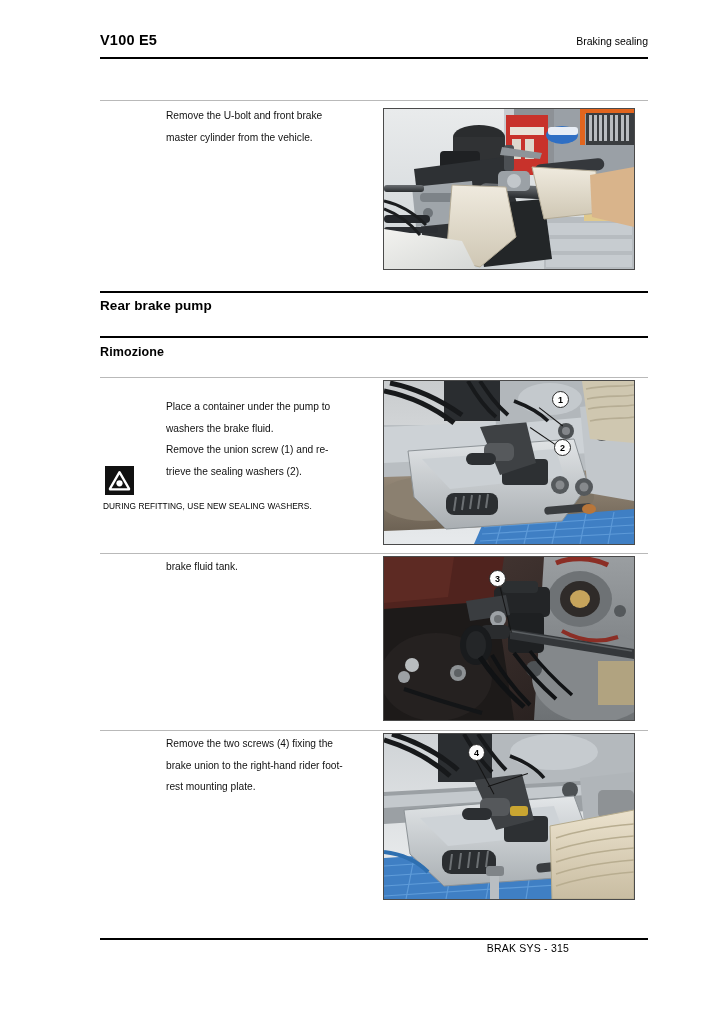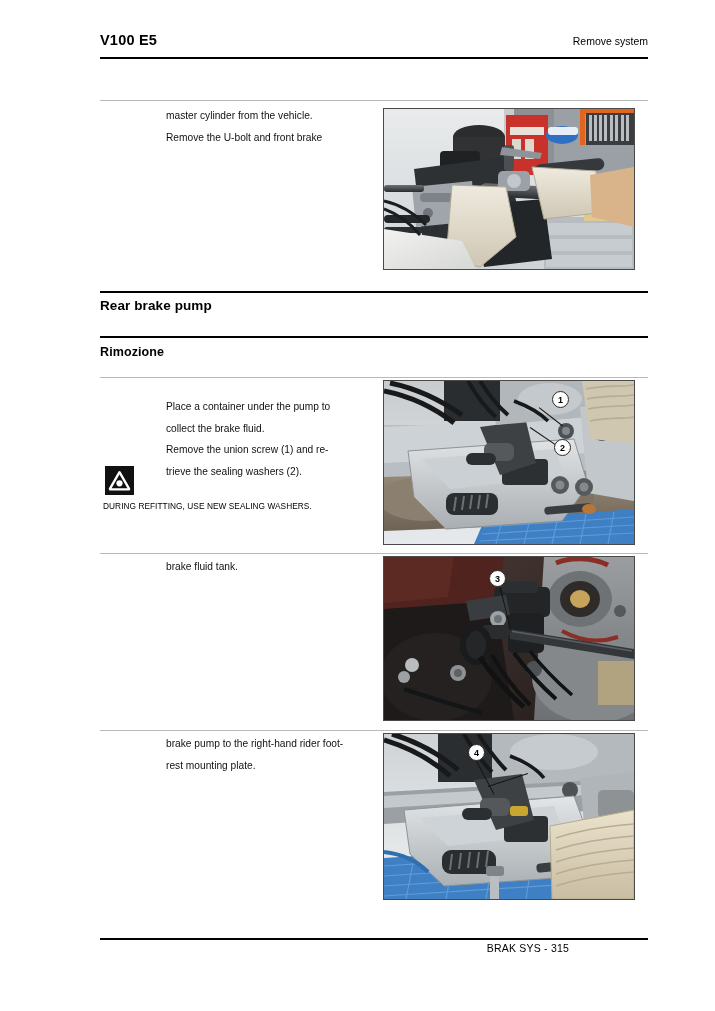--- a/index.html
+++ b/index.html
@@ -83,29 +83,29 @@
     font-size: 10.5px; letter-spacing: .2px; padding-left: 28px;
   }
 </style>
 </head>
 <body>
 
 <div class="page">
 
   <div class="header">
     <div class="header-title">V100 E5</div>
-    <div class="header-section">Remove system</div>
+    <div class="header-section">Braking sealing</div>
   </div>
   <div class="rule-header"></div>
 
   <div class="rule-thin" style="top:100px;"></div>
 
   <div class="instr" style="top:105px;">
+    <p>Remove the U-bolt and front brake</p>
     <p>master cylinder from the vehicle.</p>
-    <p>Remove the U-bolt and front brake</p>
   </div>
 
   <div class="photo" style="left:383px; top:108px; width:252px; height:162px;">
     <div class="scene">
       <svg width="250" height="160" viewBox="0 0 250 160" preserveAspectRatio="none">
         <defs>
           <linearGradient id="wall1" x1="0" y1="0" x2="0" y2="1">
             <stop offset="0" stop-color="#e9ebec"></stop>
               <stop offset="1" stop-color="#cfd4d7"></stop>
           </linearGradient>
@@ -198,21 +198,21 @@
   <div class="rule-thick" style="top:291px;"></div>
   <div class="h-section" style="top:298px;">Rear brake pump</div>
 
   <div class="rule-thick" style="top:336px;"></div>
   <div class="h-sub" style="top:345px;">Rimozione</div>
 
   <div class="rule-thin" style="top:377px;"></div>
 
   <div class="instr" style="top:396px;">
     <p>Place a container under the pump to</p>
-    <p>collect the brake fluid.</p>
+    <p>washers the brake fluid.</p>
     <p>Remove the union screw (1) and re-</p>
     <p>trieve the sealing washers (2).</p>
   </div>
 
   <div class="warn-icon" style="left:105px; top:466px;">
     <svg width="23" height="21" viewBox="0 0 23 21">
       <path d="M11.5 2.2 L21 18.6 Q21.4 19.4 20.4 19.4 L2.6 19.4 Q1.6 19.4 2 18.6 Z" fill="none" stroke="#ffffff" stroke-width="2.3" stroke-linejoin="round"></path>
       <circle cx="11.5" cy="13.3" r="3.1" fill="#ffffff"></circle>
     </svg>
   </div>
@@ -378,21 +378,22 @@
         <rect x="214" y="104" width="36" height="44" fill="#b9a87e" opacity=".85"></rect>
       </svg>
     </div>
     <div class="leader" style="left:116px; top:30px; width:46px; height:1.4px; transform:rotate(76deg);"></div>
     <div class="callout" style="left:105px; top:13px;">3</div>
   </div>
 
   <div class="rule-thin" style="top:730px;"></div>
 
   <div class="instr" style="top:733px;">
-    <p>brake pump to the right-hand rider foot-</p>
+    <p>Remove the two screws (4) fixing the</p>
+    <p>brake union to the right-hand rider foot-</p>
     <p>rest mounting plate.</p>
   </div>
 
   <div class="photo" style="left:383px; top:733px; width:252px; height:167px;">
     <div class="scene">
       <svg width="250" height="165" viewBox="0 0 250 165" preserveAspectRatio="none">
         <defs>
           <linearGradient id="alu4" x1="0" y1="0" x2="0" y2="1">
             <stop offset="0" stop-color="#e3e6e8"></stop>
               <stop offset="1" stop-color="#aab0b4"></stop>

